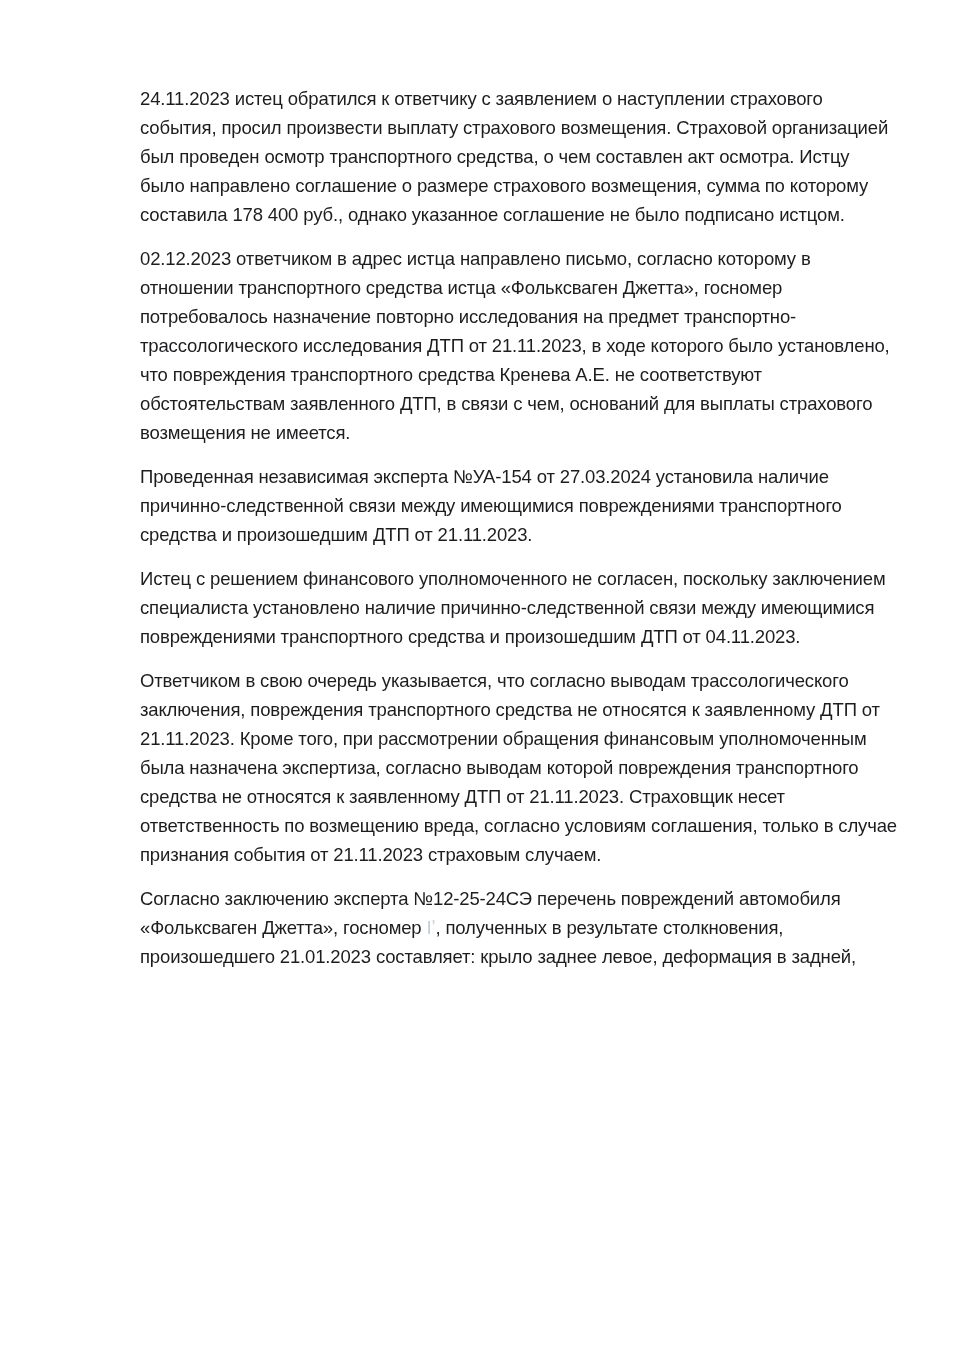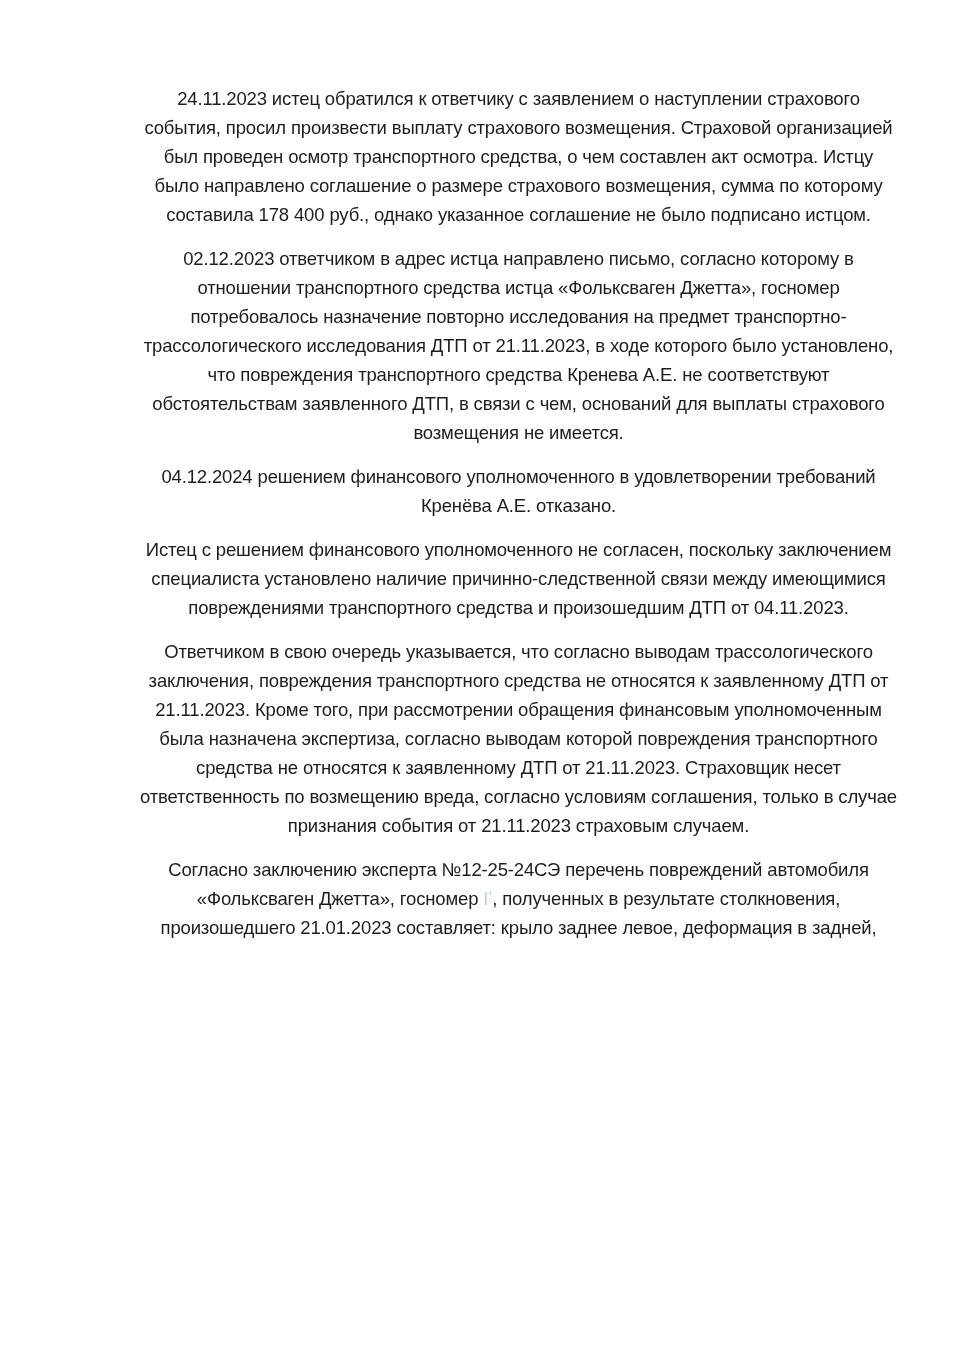--- a/index.html
+++ b/index.html
@@ -25,29 +25,29 @@
     left: 140px;
     top: 84px;
     width: 757px;
     color: var(--text-color);
     font-size: 18.5px;
     line-height: 29px;
     letter-spacing: -0.15px;
   }
   .document p {
     margin: 0 0 15px 0;
-    text-align: center;
+    text-align: left;
   }
   .redacted {
     color: var(--redaction-color);
   }
 </style>
 </head>
 <body>
 
 <main class="document">
   <p>24.11.2023 истец обратился к ответчику с заявлением о наступлении страхового события, просил произвести выплату страхового возмещения. Страховой организацией был проведен осмотр транспортного средства, о чем составлен акт осмотра. Истцу было направлено соглашение о размере страхового возмещения, сумма по которому составила 178 400 руб., однако указанное соглашение не было подписано истцом.</p>
   <p>02.12.2023 ответчиком в адрес истца направлено письмо, согласно которому в отношении транспортного средства истца «Фольксваген Джетта», госномер потребовалось назначение повторно исследования на предмет транспортно-трассологического исследования ДТП от 21.11.2023, в ходе которого было установлено, что повреждения транспортного средства Кренева А.Е. не соответствуют обстоятельствам заявленного ДТП, в связи с чем, оснований для выплаты страхового возмещения не имеется.</p>
-  <p>04.12.2024 решением финансового уполномоченного в удовлетворении требований Кренёва А.Е. отказано.</p>
+  <p>Проведенная независимая эксперта №УА-154 от 27.03.2024 установила наличие причинно-следственной связи между имеющимися повреждениями транспортного средства и произошедшим ДТП от 21.11.2023.</p>
   <p>Истец с решением финансового уполномоченного не согласен, поскольку заключением специалиста установлено наличие причинно-следственной связи между имеющимися повреждениями транспортного средства и произошедшим ДТП от 04.11.2023.</p>
   <p>Ответчиком в свою очередь указывается, что согласно выводам трассологического заключения, повреждения транспортного средства не относятся к заявленному ДТП от 21.11.2023. Кроме того, при рассмотрении обращения финансовым уполномоченным была назначена экспертиза, согласно выводам которой повреждения транспортного средства не относятся к заявленному ДТП от 21.11.2023. Страховщик несет ответственность по возмещению вреда, согласно условиям соглашения, только в случае признания события от 21.11.2023 страховым случаем.</p>
   <p><span>Согласно заключению эксперта №12-25-24СЭ перечень повреждений автомобиля «Фольксваген Джетта», госномер </span><span class="redacted">Iʼ</span><span>, полученных в результате столкновения, произошедшего 21.01.2023 составляет: крыло заднее левое, деформация в задней,</span></p>
 </main>
 
 </body></html>

